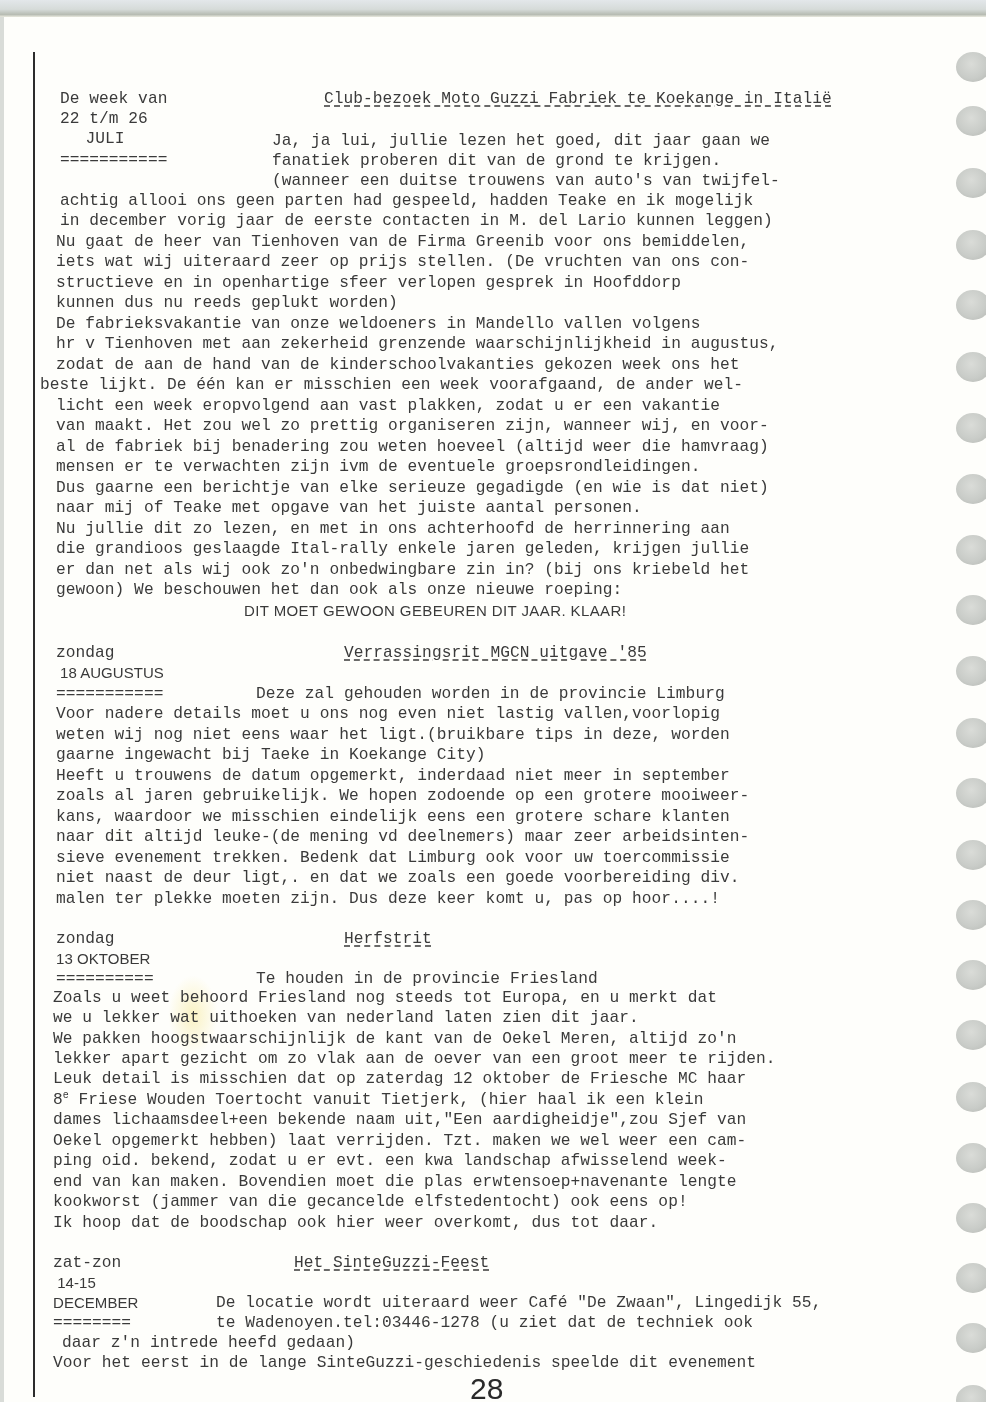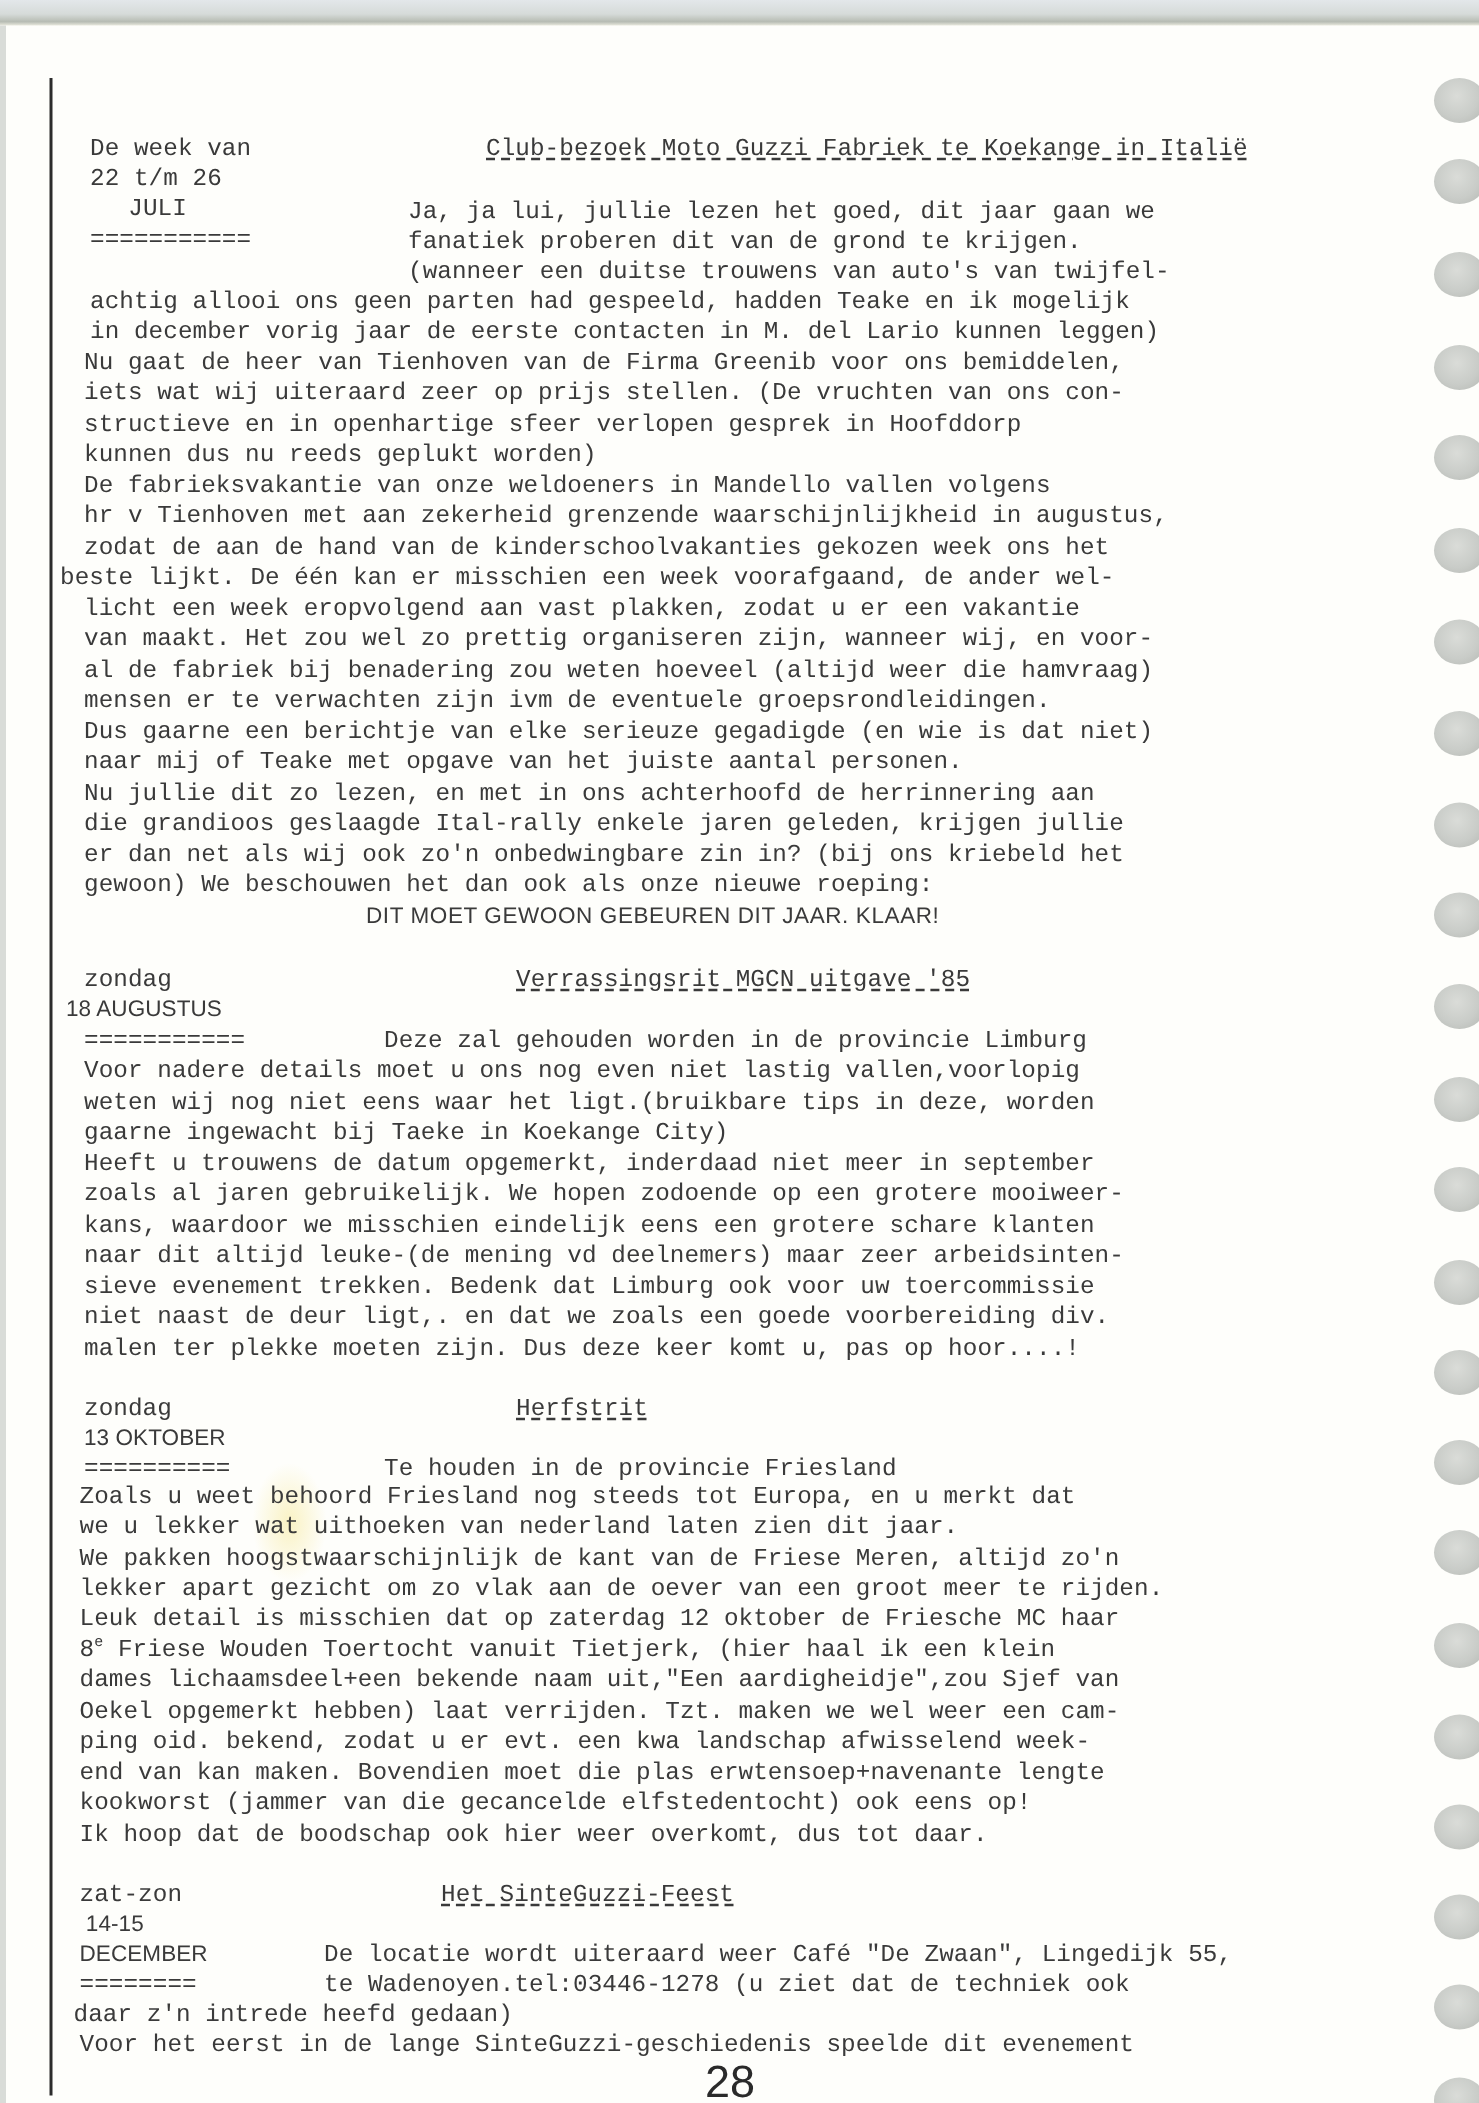--- a/index.html
+++ b/index.html
@@ -111,21 +111,21 @@
   <div class="line" style="left:56px;top:498px">naar mij of Teake met opgave van het juiste aantal personen.</div>
   <div class="line" style="left:56px;top:519px">Nu jullie dit zo lezen, en met in ons achterhoofd de herrinnering aan</div>
   <div class="line" style="left:56px;top:539px">die grandioos geslaagde Ital-rally enkele jaren geleden, krijgen jullie</div>
   <div class="line" style="left:56px;top:560px">er dan net als wij ook zo'n onbedwingbare zin in? (bij ons kriebeld het</div>
   <div class="line" style="left:56px;top:580px">gewoon) We beschouwen het dan ook als onze nieuwe roeping:</div>
   <div class="line" style="left:244px;top:601px;font-family:'Liberation Sans',sans-serif;font-size:15px;letter-spacing:0.4px">DIT MOET GEWOON GEBEUREN DIT JAAR. KLAAR!</div>
 </div>
 
 <div>
   <div class="line" style="left:56px;top:643px">zondag</div>
-  <div class="line" style="left:44px;top:663px;font-family:'Liberation Sans',sans-serif;font-size:15px">18 AUGUSTUS</div>
+  <div class="line" style="left:60px;top:663px;font-family:'Liberation Sans',sans-serif;font-size:15px">18 AUGUSTUS</div>
   <div class="line" style="left:56px;top:684px">===========</div>
   <div class="line u" style="left:344px;top:643px">Verrassingsrit MGCN uitgave '85</div>
 
   <div class="line" style="left:256px;top:684px"><span>Deze zal gehouden worden in de provincie </span><span class="us">Limburg</span></div>
   <div class="line" style="left:56px;top:704px">Voor nadere details moet u ons nog even niet lastig vallen,voorlopig</div>
   <div class="line" style="left:56px;top:725px">weten wij nog niet eens waar het ligt.(bruikbare tips in deze, worden</div>
   <div class="line" style="left:56px;top:745px">gaarne ingewacht bij Taeke in Koekange City)</div>
   <div class="line" style="left:56px;top:766px">Heeft u trouwens de datum opgemerkt, inderdaad niet meer in september</div>
   <div class="line" style="left:56px;top:786px">zoals al jaren gebruikelijk. We hopen zodoende op een grotere mooiweer-</div>
   <div class="line" style="left:56px;top:807px">kans, waardoor we misschien eindelijk eens een grotere schare klanten</div>
@@ -137,38 +137,38 @@
 
 <div>
   <div class="line" style="left:56px;top:929px">zondag</div>
   <div class="line" style="left:56px;top:949px;font-family:'Liberation Sans',sans-serif;font-size:15px">13 OKTOBER</div>
   <div class="line" style="left:56px;top:969px">==========</div>
   <div class="line u" style="left:344px;top:929px">Herfstrit</div>
 
   <div class="line" style="left:256px;top:969px"><span>Te houden in de provincie </span><span class="us">Friesland</span></div>
   <div class="line" style="left:53px;top:988px">Zoals u weet behoord Friesland nog steeds tot Europa, en u merkt dat</div>
   <div class="line" style="left:53px;top:1008px">we u lekker wat uithoeken van nederland laten zien dit jaar.</div>
-  <div class="line" style="left:53px;top:1029px">We pakken hoogstwaarschijnlijk de kant van de Friese Meren, altijd zo'n</div>
+  <div class="line" style="left:53px;top:1029px">We pakken hoogstwaarschijnlijk de kant van de Oekel Meren, altijd zo'n</div>
   <div class="line" style="left:53px;top:1049px">lekker apart gezicht om zo vlak aan de oever van een groot meer te rijden.</div>
   <div class="line" style="left:53px;top:1069px">Leuk detail is misschien dat op zaterdag 12 oktober de Friesche MC haar</div>
   <div class="line" style="left:53px;top:1090px"><span>8</span><sup>e</sup><span> Friese Wouden Toertocht vanuit Tietjerk, (hier haal ik een klein</span></div>
   <div class="line" style="left:53px;top:1110px">dames lichaamsdeel+een bekende naam uit,"Een aardigheidje",zou Sjef van</div>
   <div class="line" style="left:53px;top:1131px">Oekel opgemerkt hebben) laat verrijden. Tzt. maken we wel weer een cam-</div>
   <div class="line" style="left:53px;top:1151px">ping oid. bekend, zodat u er evt. een kwa landschap afwisselend week-</div>
   <div class="line" style="left:53px;top:1172px">end van kan maken. Bovendien moet die plas erwtensoep+navenante lengte</div>
   <div class="line" style="left:53px;top:1192px">kookworst (jammer van die gecancelde elfstedentocht) ook eens op!</div>
   <div class="line" style="left:53px;top:1213px">Ik hoop dat de boodschap ook hier weer overkomt, dus tot daar.</div>
 </div>
 
 <div>
   <div class="line" style="left:53px;top:1253px">zat-zon</div>
   <div class="line" style="left:53px;top:1273px;font-family:'Liberation Sans',sans-serif;font-size:15px"> 14-15</div>
   <div class="line" style="left:53px;top:1293px;font-family:'Liberation Sans',sans-serif;font-size:15px">DECEMBER</div>
   <div class="line" style="left:53px;top:1313px">========</div>
   <div class="line u" style="left:294px;top:1253px">Het SinteGuzzi-Feest</div>
 
   <div class="line" style="left:216px;top:1293px"><span>De locatie wordt uiteraard weer</span><span class="us"> Café "De Zwaan"</span><span>, </span><span class="us">Lingedijk 55</span><span>,</span></div>
   <div class="line" style="left:216px;top:1313px"><span>te </span><span class="us">Wadenoyen</span><span>.tel:03446-1278 (u ziet dat de techniek ook</span></div>
-  <div class="line" style="left:49px;top:1333px">daar z'n intrede heefd gedaan)</div>
+  <div class="line" style="left:62px;top:1333px">daar z'n intrede heefd gedaan)</div>
   <div class="line" style="left:53px;top:1353px">Voor het eerst in de lange SinteGuzzi-geschiedenis speelde dit evenement</div>
 </div>
 
 <div class="pageno">28</div>
 
 </body></html>

